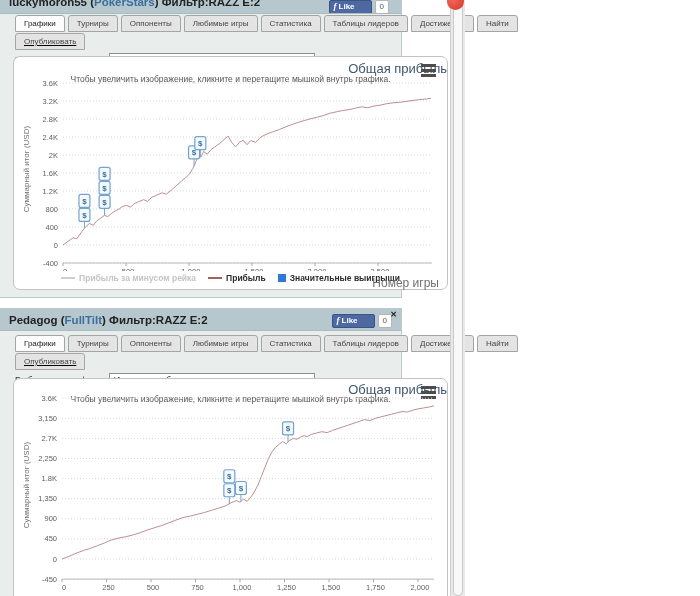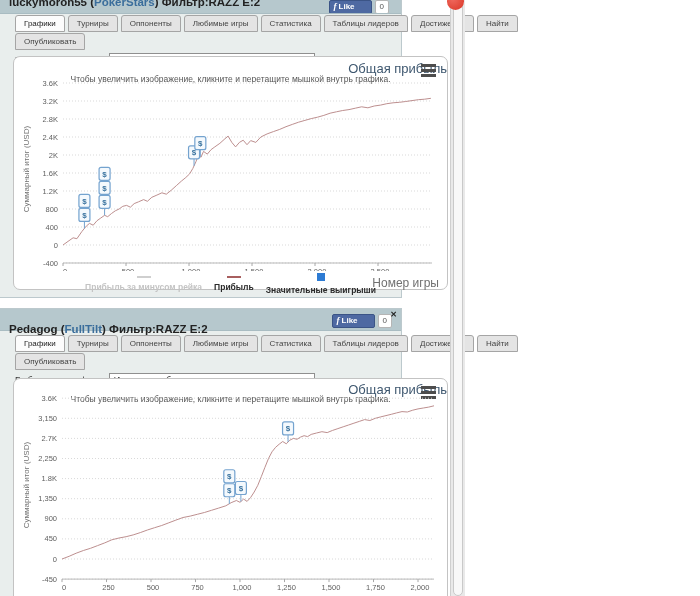--- a/index.html
+++ b/index.html
@@ -6,34 +6,34 @@
   .page{position:relative;width:700px;height:596px;overflow:hidden;background:#fff;
         font-family:"Liberation Sans",sans-serif;}
   .widget{position:absolute;left:0;width:402px;background:#e9eeed;border:1px solid #bcc9cd;border-left:none;box-sizing:border-box;}
   #widget0{top:0;height:298px;border-top:none;}
   #widget1{top:308px;height:320px;}
   .w-header{position:relative;background:#b6c8cd;border-bottom:1px solid #a9bcc2;}
   #widget0 .w-header{height:13px;overflow:hidden;}
   #widget1 .w-header{height:21px;}
   .w-title{position:absolute;left:9px;font-size:11.5px;font-weight:bold;color:#222;white-space:nowrap;}
   #widget0 .w-title{top:-4px;}
-  #widget1 .w-title{top:14px;}
+  #widget1 .w-title{top:5px;}
   .site-link{color:#3b6e9c;}
   .like-row{position:absolute;display:flex;align-items:center;gap:3px;}
   #widget0 .like-row{right:12px;top:0;}
   #widget1 .like-row{right:9px;top:5px;}
   .like-btn{background:#4e69a2;color:#fff;font-size:8px;font-weight:bold;border:1px solid #3b5486;
             border-radius:2px;padding:1px 16px 2px 4px;line-height:9px;white-space:nowrap;}
   .like-f{font-family:"Liberation Serif",serif;font-style:italic;font-size:9px;margin-right:2px;}
   .like-count{background:#fff;border:1px solid #b5b5b5;color:#555;font-size:8px;line-height:9px;
               padding:1px 4px 2px 4px;border-radius:2px;}
   .close-x{position:absolute;right:4px;top:1px;font-size:8px;font-weight:bold;color:#222;cursor:default;}
   .tabs{display:flex;gap:3px;padding-left:15px;align-items:flex-end;}
   #widget0 .tabs-r1{margin-top:1px;} #widget1 .tabs-r1{margin-top:4px;}
-  .tabs-r2{margin-top:1px;}
+  .tabs-r2{margin-top:1px;text-decoration:underline;}
   .tab{background:#e4e4e4;border:1px solid #a5a5a5;border-radius:3px 3px 0 0;color:#444;
        font-size:8px;padding:3px 8px;white-space:nowrap;}
   .tab.active{background:#fcfcfc;color:#222;}
   .sel-row{margin:3px 0 0 15px;display:flex;align-items:center;gap:5px;}
   .sel-label{font-size:9px;color:#333;}
   .selbox{position:relative;width:206px;height:13px;border:1px solid #8f8f8f;background:#fff;box-sizing:border-box;}
   .selbox .val{font-size:9px;color:#222;padding:1px 4px;display:block;white-space:nowrap;overflow:hidden;}
   .selbox .arr{position:absolute;right:3px;top:2px;font-size:7px;color:#333;}
   .chart-panel{position:absolute;left:13px;width:433px;background:#fff;border:1px solid #c3c3c3;border-radius:7px;}
   #panel0{top:56px;height:232px;}
@@ -41,21 +41,21 @@
   .c-title{position:absolute;top:4px;left:0;width:100%;text-align:right;font-size:13px;color:#3E576F;}
   .c-sub{position:absolute;top:17px;left:0;width:100%;text-align:center;font-size:8.5px;color:#555;}
   #panel1 .c-title{top:3px;} #panel1 .c-sub{top:15px;}
   .burger{position:absolute;right:11px;top:7px;width:15px;cursor:pointer;}
   .burger span{display:block;height:2.5px;background:#4d4d4d;margin-bottom:2.5px;}
   .ytitle{position:absolute;left:-66px;width:160px;height:12px;text-align:center;
           transform:rotate(-90deg);font-size:8px;color:#707070;}
   #panel0 .ytitle{top:106px;} #panel1 .ytitle{top:100px;}
   .c-svg{position:absolute;left:0;top:0;}
   .legend{position:absolute;left:0;top:216px;width:100%;display:flex;justify-content:center;gap:12px;align-items:center;}
-  .leg-item{display:flex;align-items:center;gap:4px;font-size:8.5px;font-weight:bold;color:#2b2b2b;cursor:pointer;flex-direction:column;}
+  .leg-item{display:flex;align-items:center;gap:4px;font-size:8.5px;font-weight:bold;color:#2b2b2b;cursor:pointer;}
   .leg-item.muted{color:#c4c4c4;}
   .leg-line{display:inline-block;width:14px;height:2px;}
   .leg-sq{display:inline-block;width:8px;height:8px;}
   .xtitle{position:absolute;right:8px;top:219px;font-size:12px;color:#707070;}
   .scrollbar{position:absolute;left:450px;top:0;width:15px;height:596px;background:#e9e9e9;
              border-left:1px solid #cfcfcf;box-sizing:border-box;}
   .sb-thumb{position:absolute;left:2px;top:0;width:10px;height:596px;background:#f8f8f8;
             border:1px solid #c9c9c9;border-radius:6px;box-sizing:border-box;}
   .red-dot{position:absolute;left:447px;top:-7px;width:17px;height:17px;border-radius:50%;
            background:radial-gradient(circle at 35% 35%, #f0695e, #d93526);z-index:10;}

